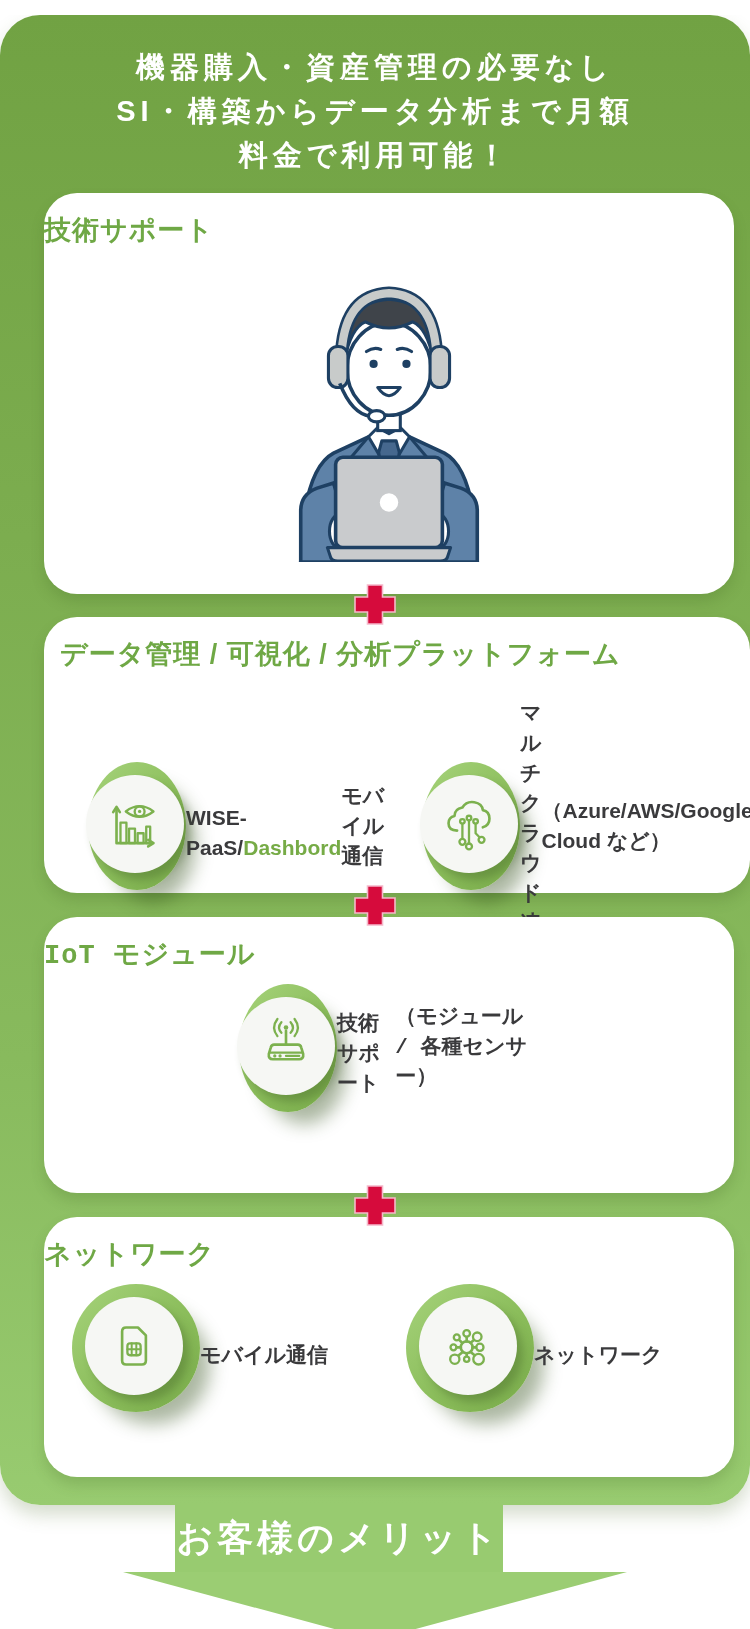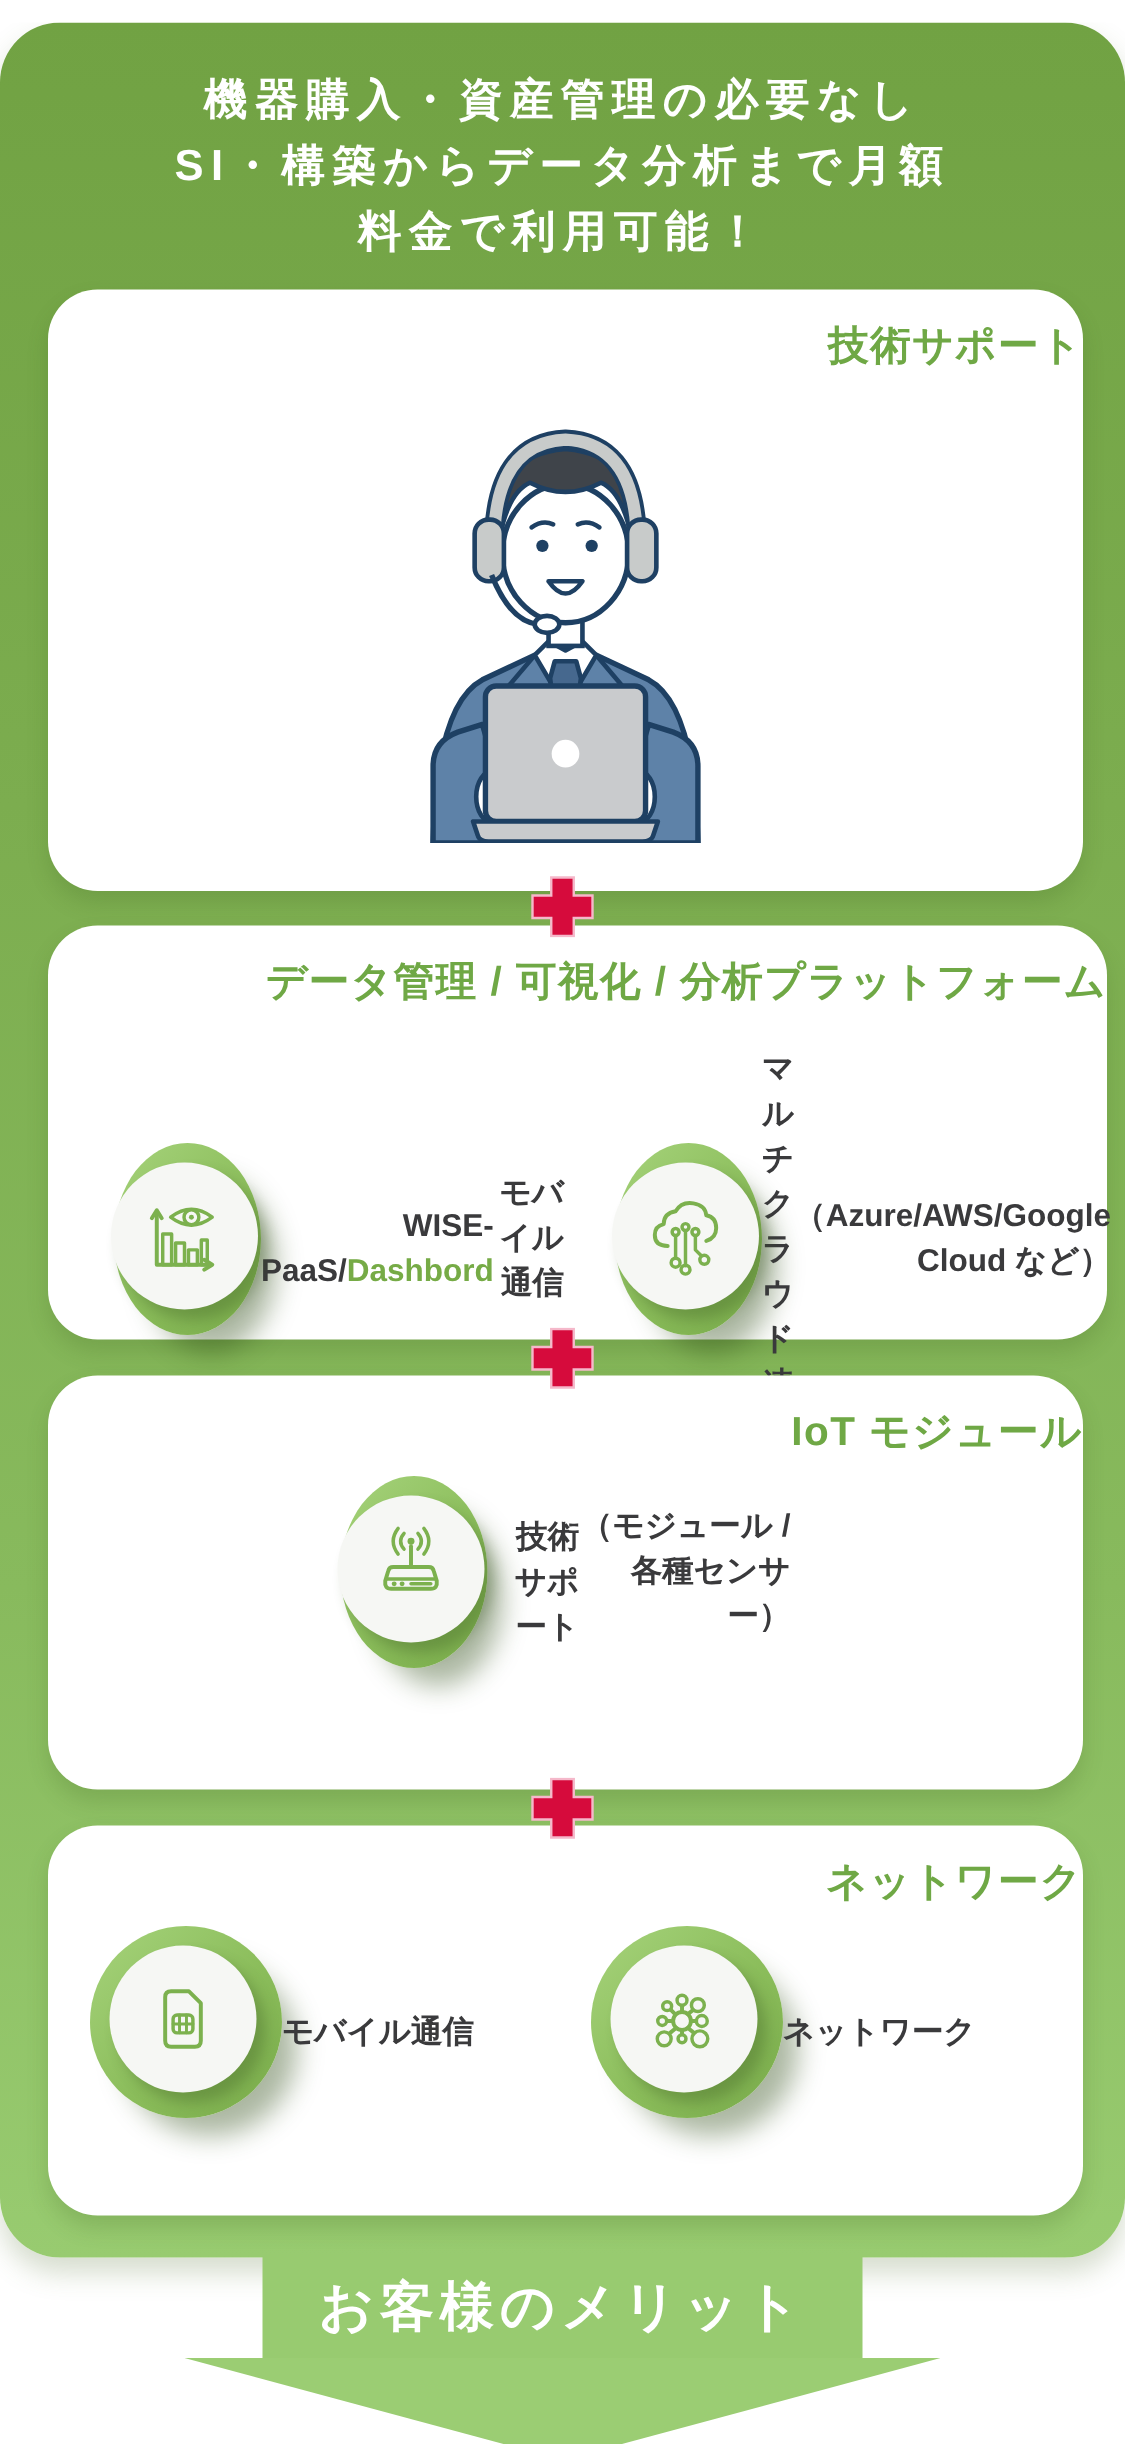--- a/index.html
+++ b/index.html
@@ -6,25 +6,25 @@
   .page{position:relative;width:750px;height:1629px;margin:15px auto;overflow:hidden;
         font-family:"Liberation Sans","DejaVu Sans",sans-serif;}
   
   .bg{position:absolute;left:0;top:0;width:750px;height:1490px;border-radius:40px;
       background:linear-gradient(180deg,#71A243 0%,#7CAD4F 35%,#88BA5D 70%,#98CB70 100%);
       box-shadow:0 10px 18px rgba(90,120,60,.25);}
   
   .header{position:absolute;left:0;top:30px;width:100%;text-align:center;color:#ffffff;
           font-weight:bold;font-size:29px;line-height:44px;letter-spacing:5px;}
   
-  .card{position:absolute;left:32px;width:690px;background:#ffffff;border-radius:33px;
-        box-shadow:0 8px 14px rgba(60,95,30,.20);text-align:right;}
+  .card{position:absolute;left:44px;width:690px;background:#ffffff;border-radius:33px;
+        box-shadow:0 8px 14px rgba(60,95,30,.20);text-align:left;}
   .card1{top:178px;height:401px;}
   .card2{top:602px;height:276px;padding-left:16px;}
-  .card3{top:902px;height:276px;}
+  .card3{top:902px;height:276px;font-family:Liberation Mono, monospace;}
   .card4{top:1202px;height:260px;}
   .card-title{margin:0;padding-top:19px;font-size:27px;font-weight:bold;color:#6FA845;letter-spacing:1px;}
   .items-row{display:flex;justify-content:space-between;padding:12px 28px 0 28px;}
   .items-row.single{justify-content:center;}
   .item{width:300px;display:flex;flex-direction:row;align-items:center;}
   
   .badge{width:128px;height:128px;border-radius:50%;
          background:linear-gradient(135deg,#A6D37B 0%,#8BBD5B 55%,#7AAC4B 100%);
          box-shadow:16px 18px 18px -6px rgba(45,75,20,.40);
          display:flex;align-items:center;justify-content:center;}
@@ -33,21 +33,21 @@
                box-shadow:6px 7px 9px rgba(55,85,30,.33);
                display:flex;align-items:center;justify-content:center;}
   .item-label{margin-top:14px;font-size:21px;font-weight:bold;color:#3A3A3C;line-height:30px;}
   .item-sublabel{font-size:21px;font-weight:bold;color:#3A3A3C;line-height:30px;}
   .accent{color:#76AB46;}
   .illustration-wrap{display:flex;justify-content:center;margin-top:4px;}
   
   .plus{position:absolute;left:354px;width:42px;height:41px;}
   .plus1{top:569px;} .plus2{top:870px;} .plus3{top:1170px;}
   
-  .arrow-neck{position:absolute;left:175px;top:1488px;width:400px;height:70px;background:#98CB70;
+  .arrow-neck{position:absolute;left:175px;top:1488px;width:328px;height:70px;background:#98CB70;
               display:flex;align-items:center;justify-content:center;}
   .arrow-head{position:absolute;left:123px;top:1557px;width:504px;height:68px;background:#9BCD73;
               clip-path:polygon(0 0,100% 0,50% 100%);}
   .arrow-label{color:#ffffff;font-size:36px;font-weight:bold;letter-spacing:4px;white-space:nowrap;}
   .icon-svg{display:block;}
 </style>
 </head>
 <body>
 
 <div class="page">

